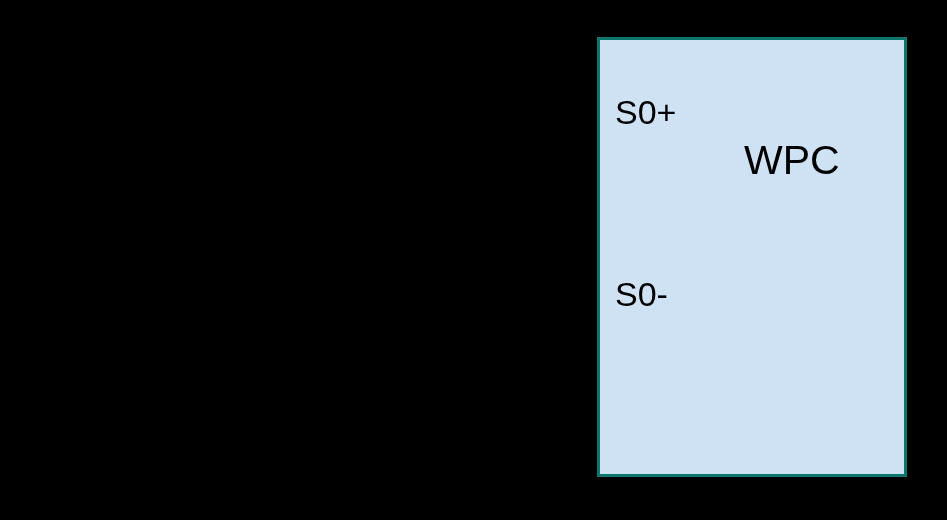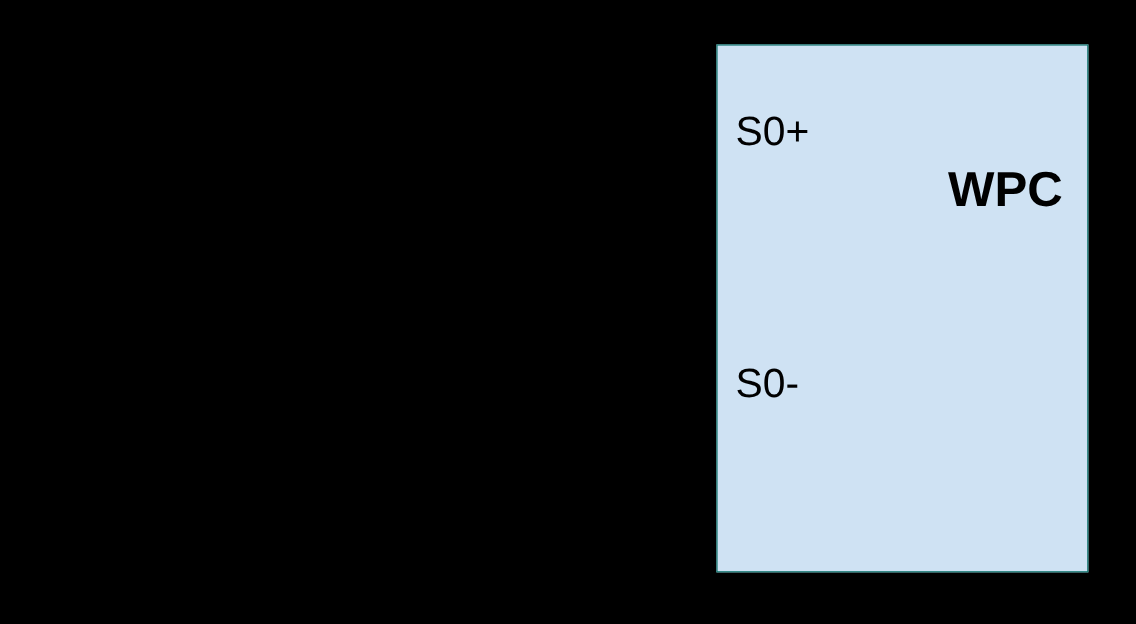--- a/index.html
+++ b/index.html
@@ -21,48 +21,47 @@
 
   
   .component-block {
     position: absolute;
     left: 597px;
     top: 37px;
     width: 310px;
     height: 440px;
     box-sizing: border-box;
     background: #cfe2f3;
-    border: 1px solid #0f766e;
+    border: 3px solid #0f766e;
   }
 
   
   .label {
     position: absolute;
     white-space: pre;
     color: #000000;
     line-height: 1;
   }
 
   .terminal-label {
     font-size: 34px;
     font-weight: 400;
     letter-spacing: 0px;
   }
 
   .part-label {
     font-size: 41px;
-    font-weight: 700;
+    font-weight: 400;
     letter-spacing: 0px;
-    margin-left: 48px;
   }
 
   
   .lbl-s0plus  { left: 15px;  top: 55px;  }
   .lbl-wpc     { left: 144px; top: 100px; }
-  .lbl-s0minus { left: 15px;  top: 237px; margin-top: 28px; }
+  .lbl-s0minus { left: 15px;  top: 237px; }
   .lbl-gnd     { left: 15px;  top: 392px; }
 </style>
 </head>
 <body>
 
 <div id="canvas">
 
   <div class="component-block">
 
     <span class="label terminal-label lbl-s0plus">S0+</span>

